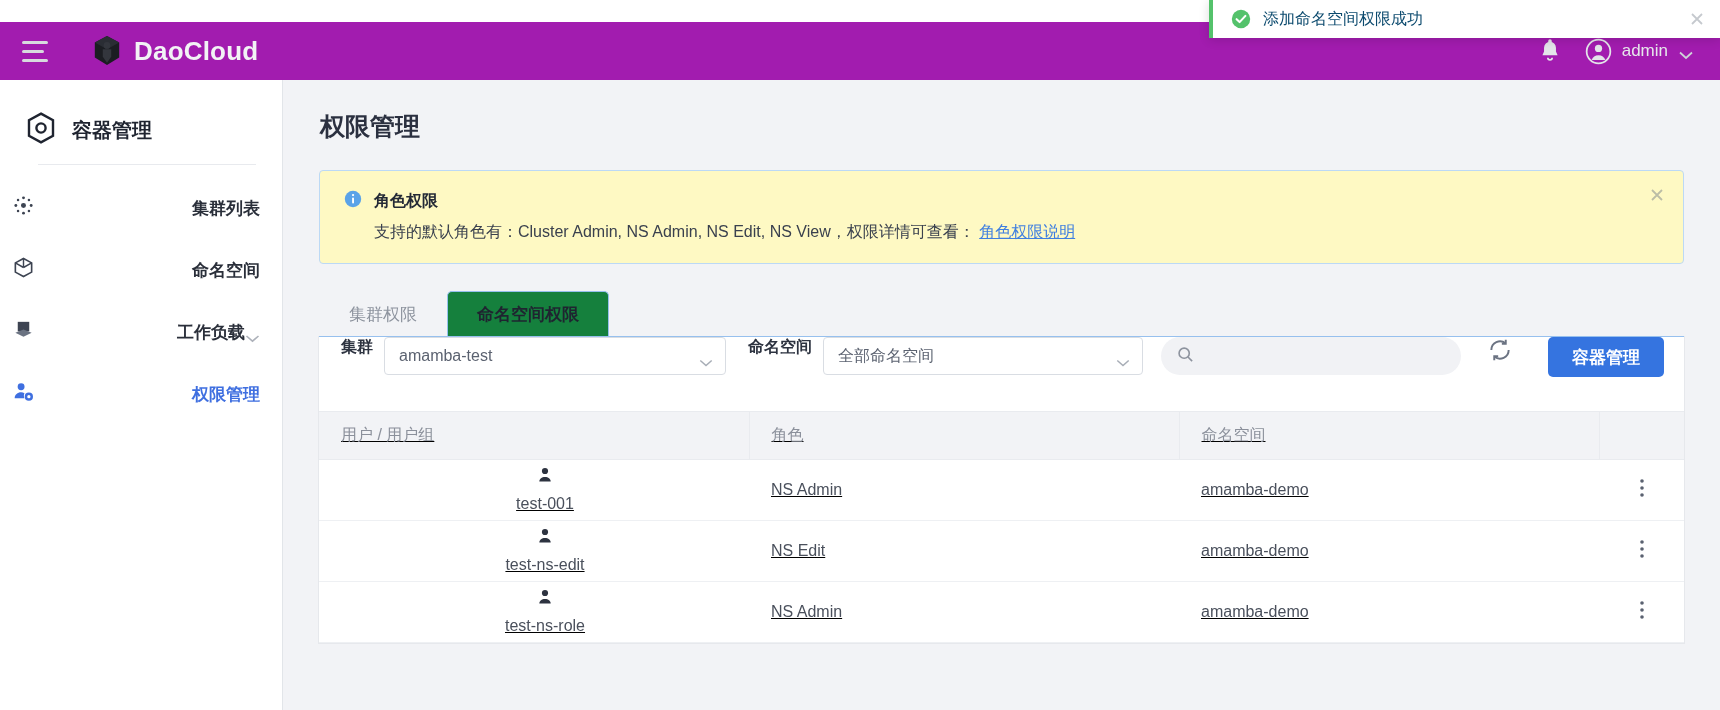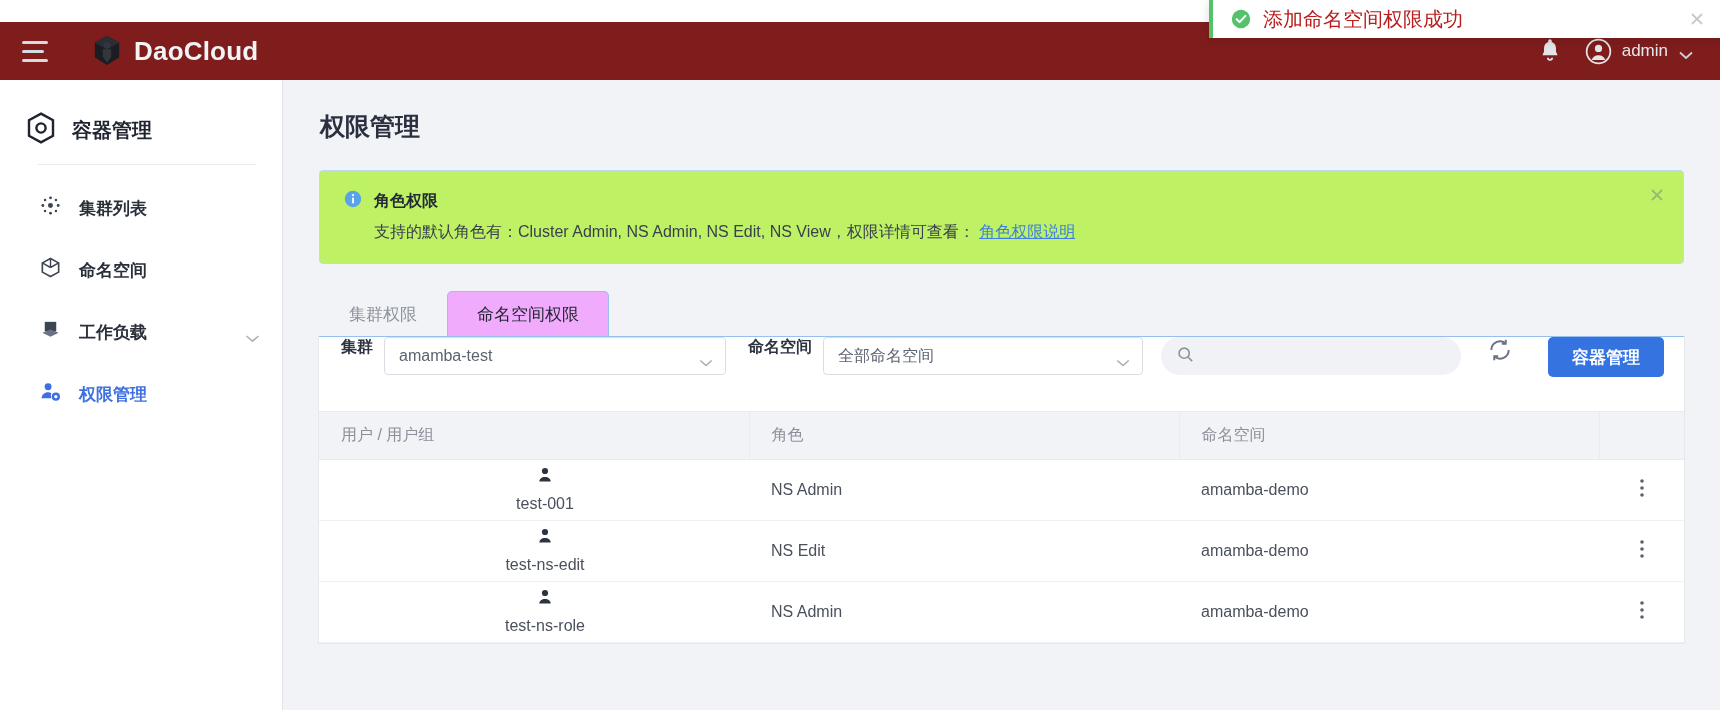--- a/index.html
+++ b/index.html
@@ -13,21 +13,21 @@
     position: relative;
     width: 1720px; height: 710px;
     background: #ffffff;
     overflow: hidden;
   }
 
   
   .header {
     position: absolute; left: 0; top: 22px;
     width: 1720px; height: 58px;
-    background: #7f1d1d;
+    background: #a21caf;
     display: flex; align-items: center;
   }
   .hamburger {
     margin-left: 22px; width: 34px; height: 30px;
     display: flex; flex-direction: column; justify-content: center; gap: 6px;
     cursor: pointer;
   }
   .hamburger i { display: block; height: 3px; background: #d7dade; border-radius: 2px; }
   .hamburger i:nth-child(1) { width: 26px; }
   .hamburger i:nth-child(2) { width: 22px; margin-left: 0px; }
@@ -53,23 +53,23 @@
     border-right: 1px solid #e2e5e9;
   }
   .side-head {
     display: flex; align-items: center; gap: 16px;
     padding: 30px 0 0 26px; height: 70px;
   }
   .side-head .t { font-size: 20px; font-weight: bold; color: #1f2430; }
   .side-sep { margin: 14px 26px 0 38px; height: 1px; background: #e8eaee; }
   .nav { margin-top: 12px; }
   .nav-item {
-    display: flex; align-items: center; gap: 17px;
-    height: 62px; padding-left: 39px; padding-right: 22px;
-    cursor: pointer; font-size: 17px; color: #2a2f3a; font-weight: bold;
+    display: flex; align-items: center; 
+    height: 62px; padding-left: 12px; padding-right: 22px;
+    cursor: pointer; font-size: 17px; color: #2a2f3a; font-weight: bold; text-align: right;
   }
   .nav-item .lbl { flex: 1; }
   .nav-item.active .lbl { color: #3f6fe0; }
   .nav-chevron { width: 15px; height: 9px; opacity: .55; }
 
   
   .main {
     position: absolute; left: 283px; top: 80px;
     width: 1437px; height: 630px;
     background: #f2f3f6;
@@ -77,21 +77,21 @@
   }
   .page-title {
     font-size: 25px; font-weight: bold; color: #2b3040;
     margin: 30px 0 0 37px;
   }
 
   
   .banner {
     position: relative;
     margin: 27px 36px 0 36px;
-    background: #bef264;
+    background: #fef9c3;
     border: 1px solid #bcd9f5;
     border-radius: 4px;
     padding: 19px 22px 20px 24px;
     min-height: 86px;
   }
   .banner-row1 { display: flex; align-items: center; gap: 12px; }
   .banner-title { font-size: 16px; font-weight: bold; color: #242a36; }
   .banner-body { margin-top: 10px; margin-left: 30px; font-size: 16px; color: #3a414e; }
   .banner-link { color: #3f7fe0; text-decoration: underline; }
   .banner-x {
@@ -101,22 +101,22 @@
 
   
   .card-wrap { margin: 26px 36px 0 36px; position: relative; }
   .tabs { display: flex; align-items: flex-end; height: 47px; position: relative; z-index: 2; }
   .tab {
     font-size: 17px; color: #8d939e; cursor: pointer;
     padding: 0 29px; height: 46px; line-height: 46px;
     border: 1px solid transparent; border-bottom: none;
   }
   .tab.active {
-    color: #1f2430; font-weight: normal;
-    background: #f0abfc;
+    color: #1f2430; font-weight: bold;
+    background: #15803d;
     border: 1px solid #97c0ee;
     border-bottom: 1px solid #ffffff;
     border-radius: 5px 5px 0 0;
   }
   .tabs-rule {
     position: absolute; left: 0; right: 0; bottom: 0;
     height: 1px; background: #97c0ee; z-index: 1;
   }
   .panel {
     background: #ffffff;
@@ -155,21 +155,21 @@
   .add-btn {
     margin-left: auto;
     background: #3574e0; color: #fff;
     font-size: 17px; font-weight: bold;
     border: none; border-radius: 5px;
     height: 40px; padding: 0 24px; cursor: pointer;
     font-family: "Liberation Sans", sans-serif;
   }
 
   
-  table { width: 100%; border-collapse: collapse; table-layout: fixed; }
+  table { width: 100%; border-collapse: collapse; table-layout: fixed; text-decoration: underline; }
   thead th {
     background: #f2f3f6;
     text-align: left; font-size: 16px; font-weight: normal; color: #8b909b;
     height: 48px; padding: 0 0 0 22px;
     border-top: 1px solid #e9ebef; border-bottom: 1px solid #e9ebef;
     border-right: 1px solid #e9ebef;
   }
   thead th:last-child { border-right: none; }
   .col-user { width: 430px; }
   .col-role { width: 430px; }
@@ -213,21 +213,21 @@
     position: absolute; left: 1209px; top: 0;
     width: 511px; height: 38px;
     background: #ffffff;
     border-left: 4px solid #54c26b;
     box-shadow: 0 2px 10px rgba(0,0,0,.14);
     display: flex; align-items: center;
     padding: 0 14px 0 18px; gap: 12px;
     z-index: 50;
   }
   .toast-ic { width: 20px; height: 20px; flex: none; }
-  .toast-msg { font-size: 20px; color: #b91c1c; flex: 1; }
+  .toast-msg { font-size: 16px; color: #0c4a6e; flex: 1; }
   .toast-x { width: 18px; height: 18px; cursor: pointer; opacity: .4; }
 </style>
 </head>
 <body>
 
 <div id="app">
 
   <div class="header">
     <div class="hamburger">
       <i></i>

